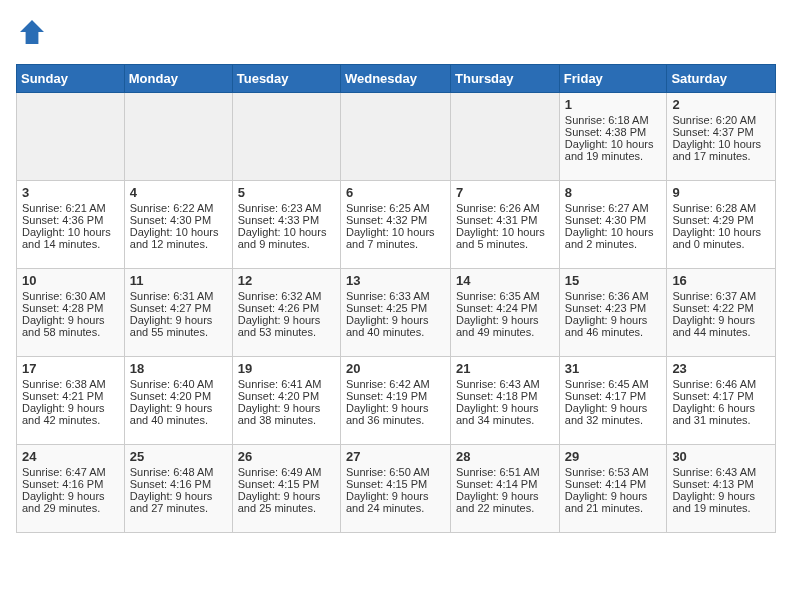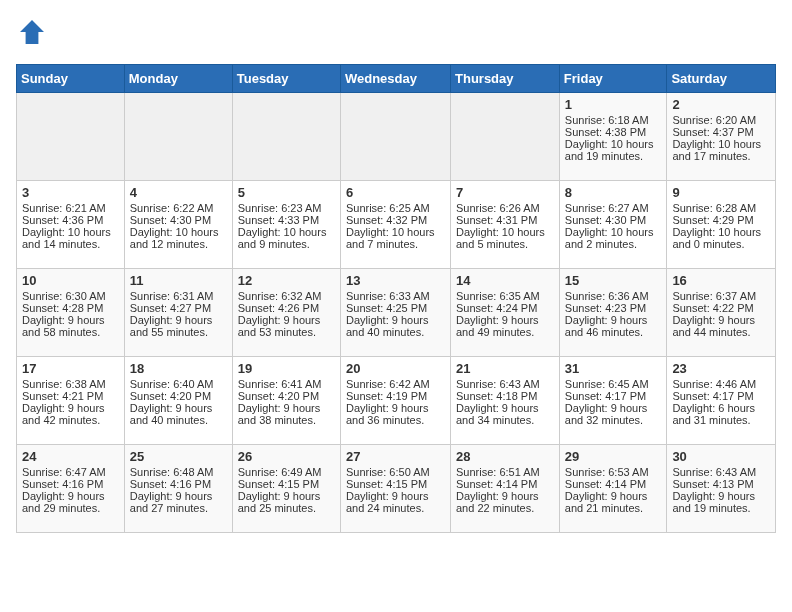--- a/index.html
+++ b/index.html
@@ -153,21 +153,21 @@
         <td><span class="day-num">15</span><span>Sunrise: 6:36 AM</span><br><span>Sunset: 4:23 PM</span><br><span>Daylight: 9 hours and 46 minutes.</span></td>
         <td><span class="day-num">16</span><span>Sunrise: 6:37 AM</span><br><span>Sunset: 4:22 PM</span><br><span>Daylight: 9 hours and 44 minutes.</span></td>
       </tr>
       <tr class="week-row">
         <td><span class="day-num">17</span><span>Sunrise: 6:38 AM</span><br><span>Sunset: 4:21 PM</span><br><span>Daylight: 9 hours and 42 minutes.</span></td>
         <td><span class="day-num">18</span><span>Sunrise: 6:40 AM</span><br><span>Sunset: 4:20 PM</span><br><span>Daylight: 9 hours and 40 minutes.</span></td>
         <td><span class="day-num">19</span><span>Sunrise: 6:41 AM</span><br><span>Sunset: 4:20 PM</span><br><span>Daylight: 9 hours and 38 minutes.</span></td>
         <td><span class="day-num">20</span><span>Sunrise: 6:42 AM</span><br><span>Sunset: 4:19 PM</span><br><span>Daylight: 9 hours and 36 minutes.</span></td>
         <td><span class="day-num">21</span><span>Sunrise: 6:43 AM</span><br><span>Sunset: 4:18 PM</span><br><span>Daylight: 9 hours and 34 minutes.</span></td>
         <td><span class="day-num">31</span><span>Sunrise: 6:45 AM</span><br><span>Sunset: 4:17 PM</span><br><span>Daylight: 9 hours and 32 minutes.</span></td>
-        <td><span class="day-num">23</span><span>Sunrise: 4:46 AM</span><br><span>Sunset: 4:17 PM</span><br><span>Daylight: 6 hours and 31 minutes.</span></td>
+        <td><span class="day-num">23</span><span>Sunrise: 6:46 AM</span><br><span>Sunset: 4:17 PM</span><br><span>Daylight: 6 hours and 31 minutes.</span></td>
       </tr>
       <tr class="week-row">
         <td><span class="day-num">24</span><span>Sunrise: 6:47 AM</span><br><span>Sunset: 4:16 PM</span><br><span>Daylight: 9 hours and 29 minutes.</span></td>
         <td><span class="day-num">25</span><span>Sunrise: 6:48 AM</span><br><span>Sunset: 4:16 PM</span><br><span>Daylight: 9 hours and 27 minutes.</span></td>
         <td><span class="day-num">26</span><span>Sunrise: 6:49 AM</span><br><span>Sunset: 4:15 PM</span><br><span>Daylight: 9 hours and 25 minutes.</span></td>
         <td><span class="day-num">27</span><span>Sunrise: 6:50 AM</span><br><span>Sunset: 4:15 PM</span><br><span>Daylight: 9 hours and 24 minutes.</span></td>
         <td><span class="day-num">28</span><span>Sunrise: 6:51 AM</span><br><span>Sunset: 4:14 PM</span><br><span>Daylight: 9 hours and 22 minutes.</span></td>
         <td><span class="day-num">29</span><span>Sunrise: 6:53 AM</span><br><span>Sunset: 4:14 PM</span><br><span>Daylight: 9 hours and 21 minutes.</span></td>
         <td><span class="day-num">30</span><span>Sunrise: 6:43 AM</span><br><span>Sunset: 4:13 PM</span><br><span>Daylight: 9 hours and 19 minutes.</span></td>
       </tr>

